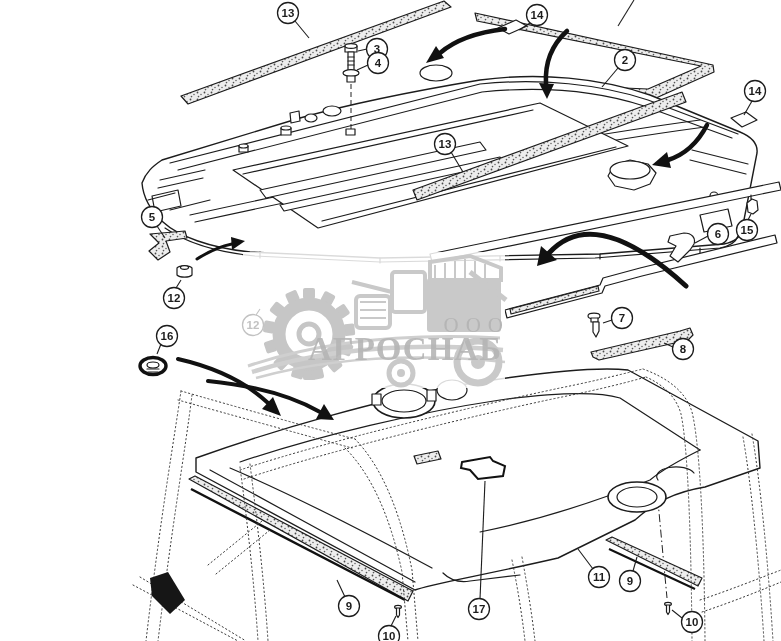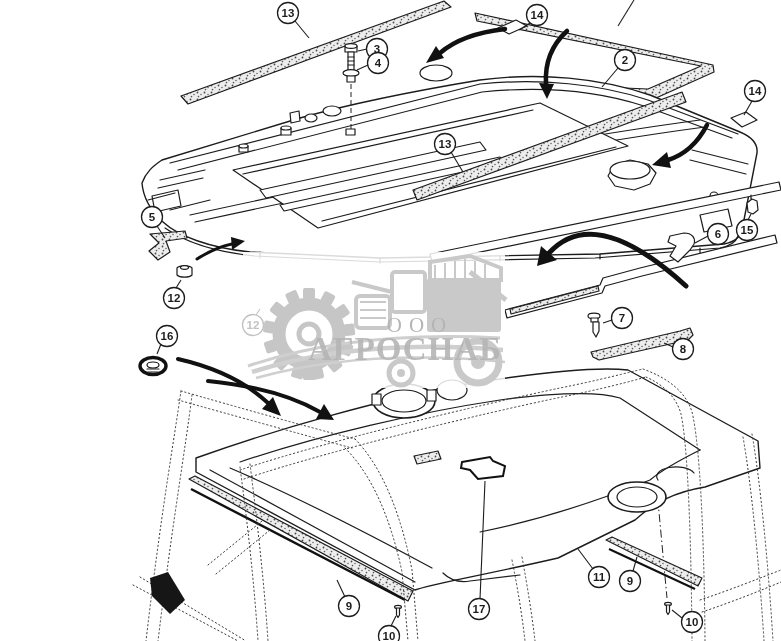--- a/index.html
+++ b/index.html
@@ -12,21 +12,21 @@
   .tube{stroke:#3a3a3a;stroke-width:1;fill:none;stroke-dasharray:1.3 2.7;stroke-linecap:round;}
   .arrow{fill:#111;stroke:none;}
   .arrowline{stroke:#111;fill:none;stroke-linecap:round;}
   .dashline{stroke:#222;stroke-width:1;fill:none;stroke-dasharray:5 3;}
   .dashdot{stroke:#222;stroke-width:1;fill:none;stroke-dasharray:8 3 1.5 3;}
   
   .wmbox{position:absolute;left:243px;top:252px;width:262px;height:136px;
          background:rgba(255,255,255,0.84);}
   .wmtext{position:absolute;color:#b5b5b5;font-family:"Liberation Serif",serif;
           text-align:center;user-select:none;}
-  .wm-ooo{left:330px;top:313px;width:180px;font-size:21px;letter-spacing:7px;}
+  .wm-ooo{left:330px;top:313px;width:180px;font-size:21px;letter-spacing:7px;text-align:right;}
   .wm-name{left:300px;top:331px;width:210px;font-size:33px;font-weight:bold;letter-spacing:1px;opacity:.9;}
   .callout-text{font-family:"Liberation Sans",sans-serif;font-weight:bold;font-size:11.5px;}
 </style>
 </head>
 <body>
 
 <div class="stage">
 
   <svg width="781" height="641" viewBox="0 0 781 641">
     <defs>

